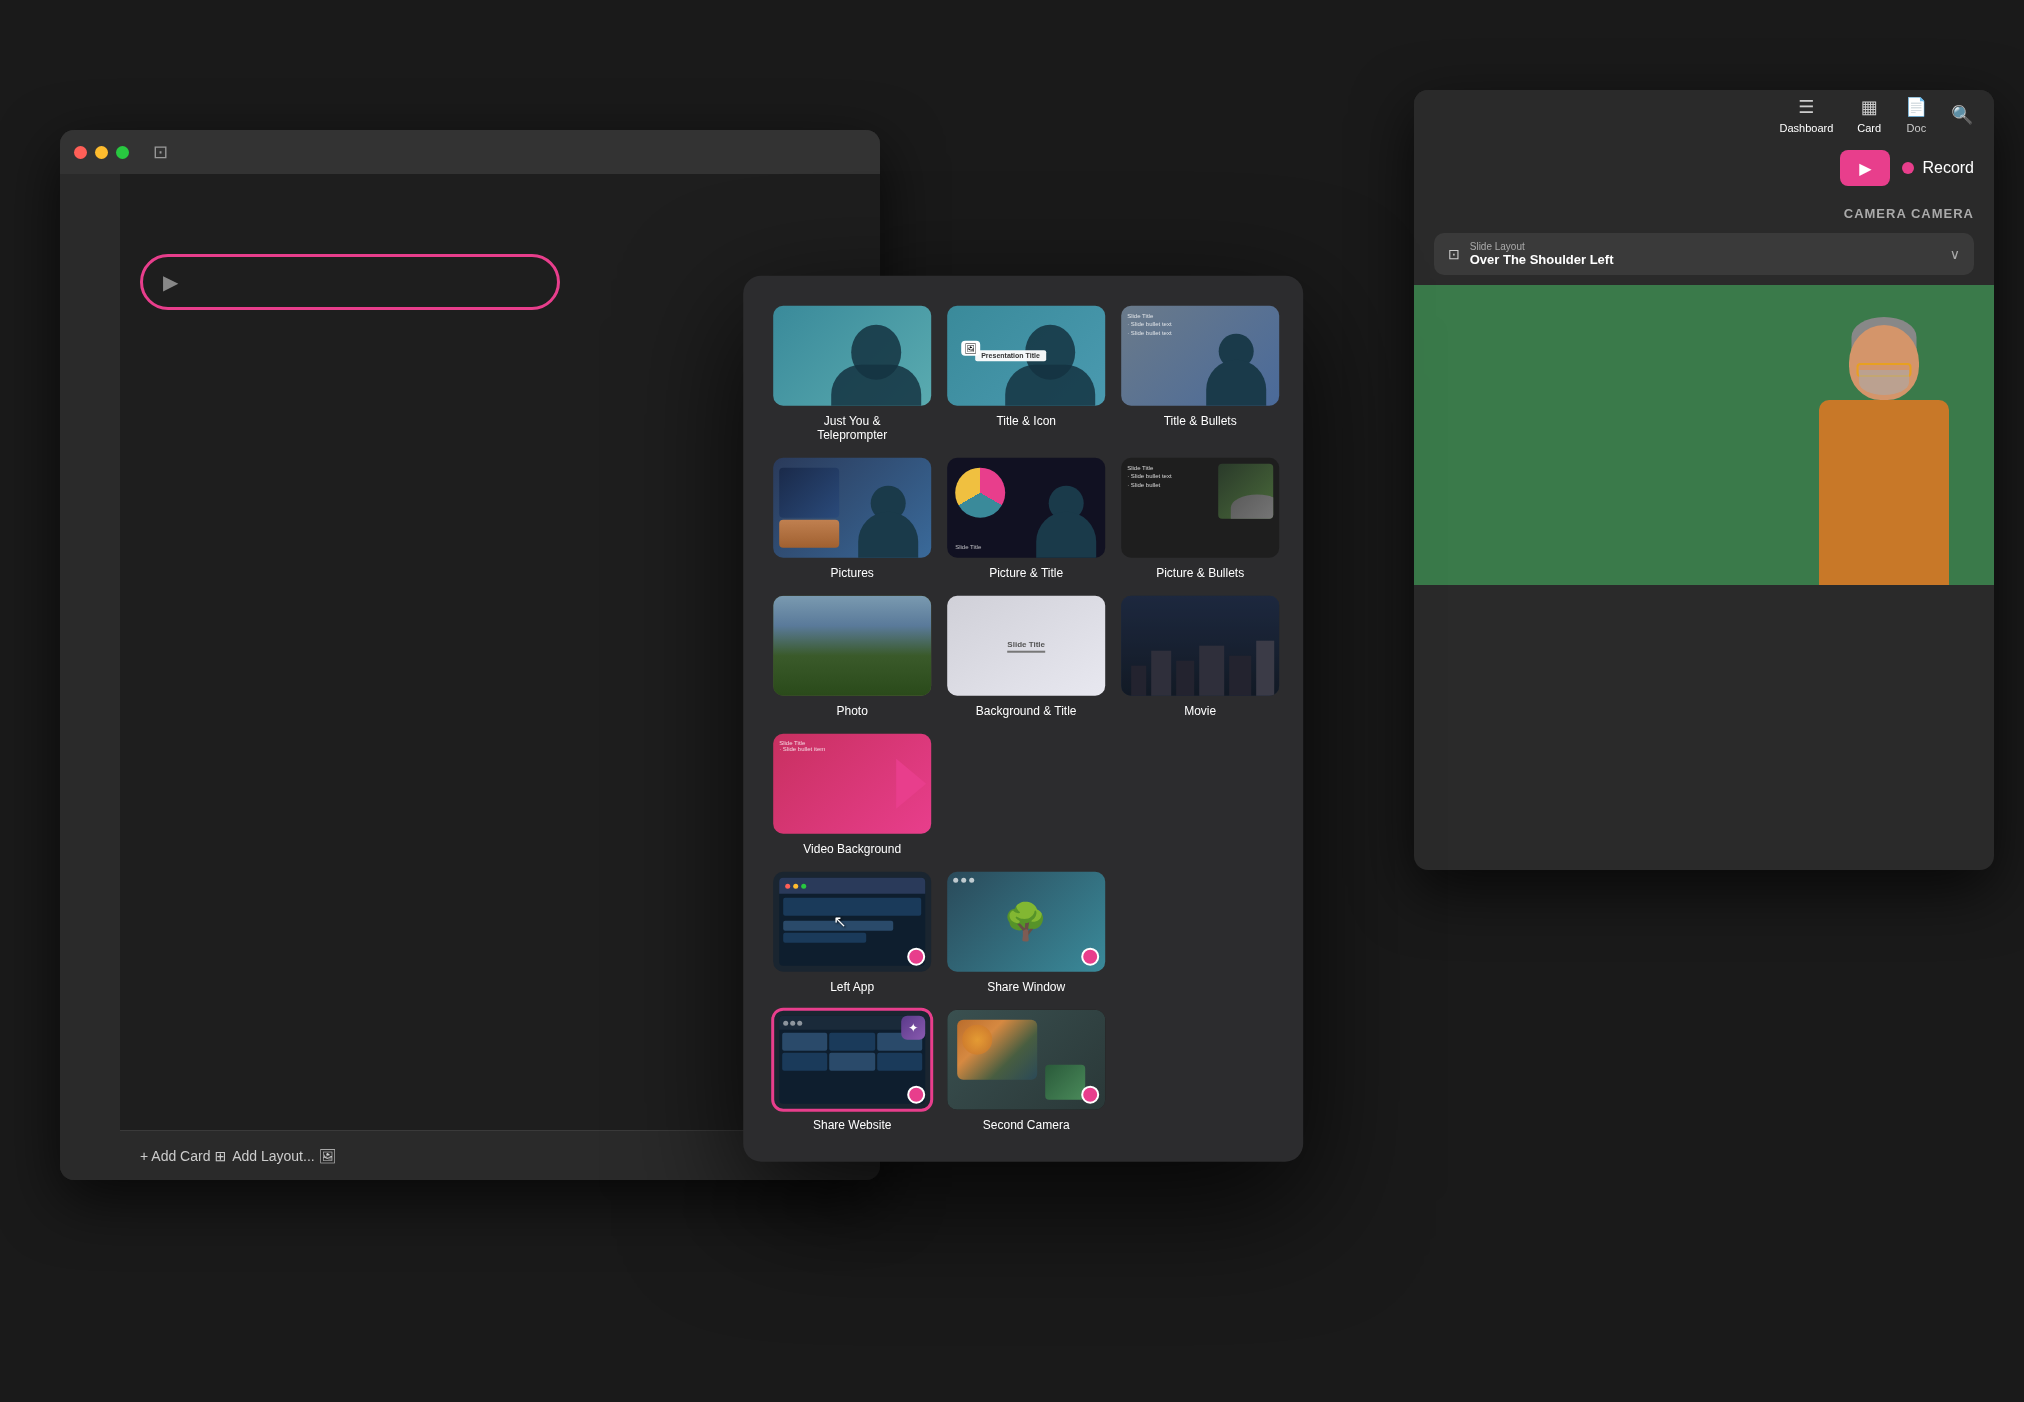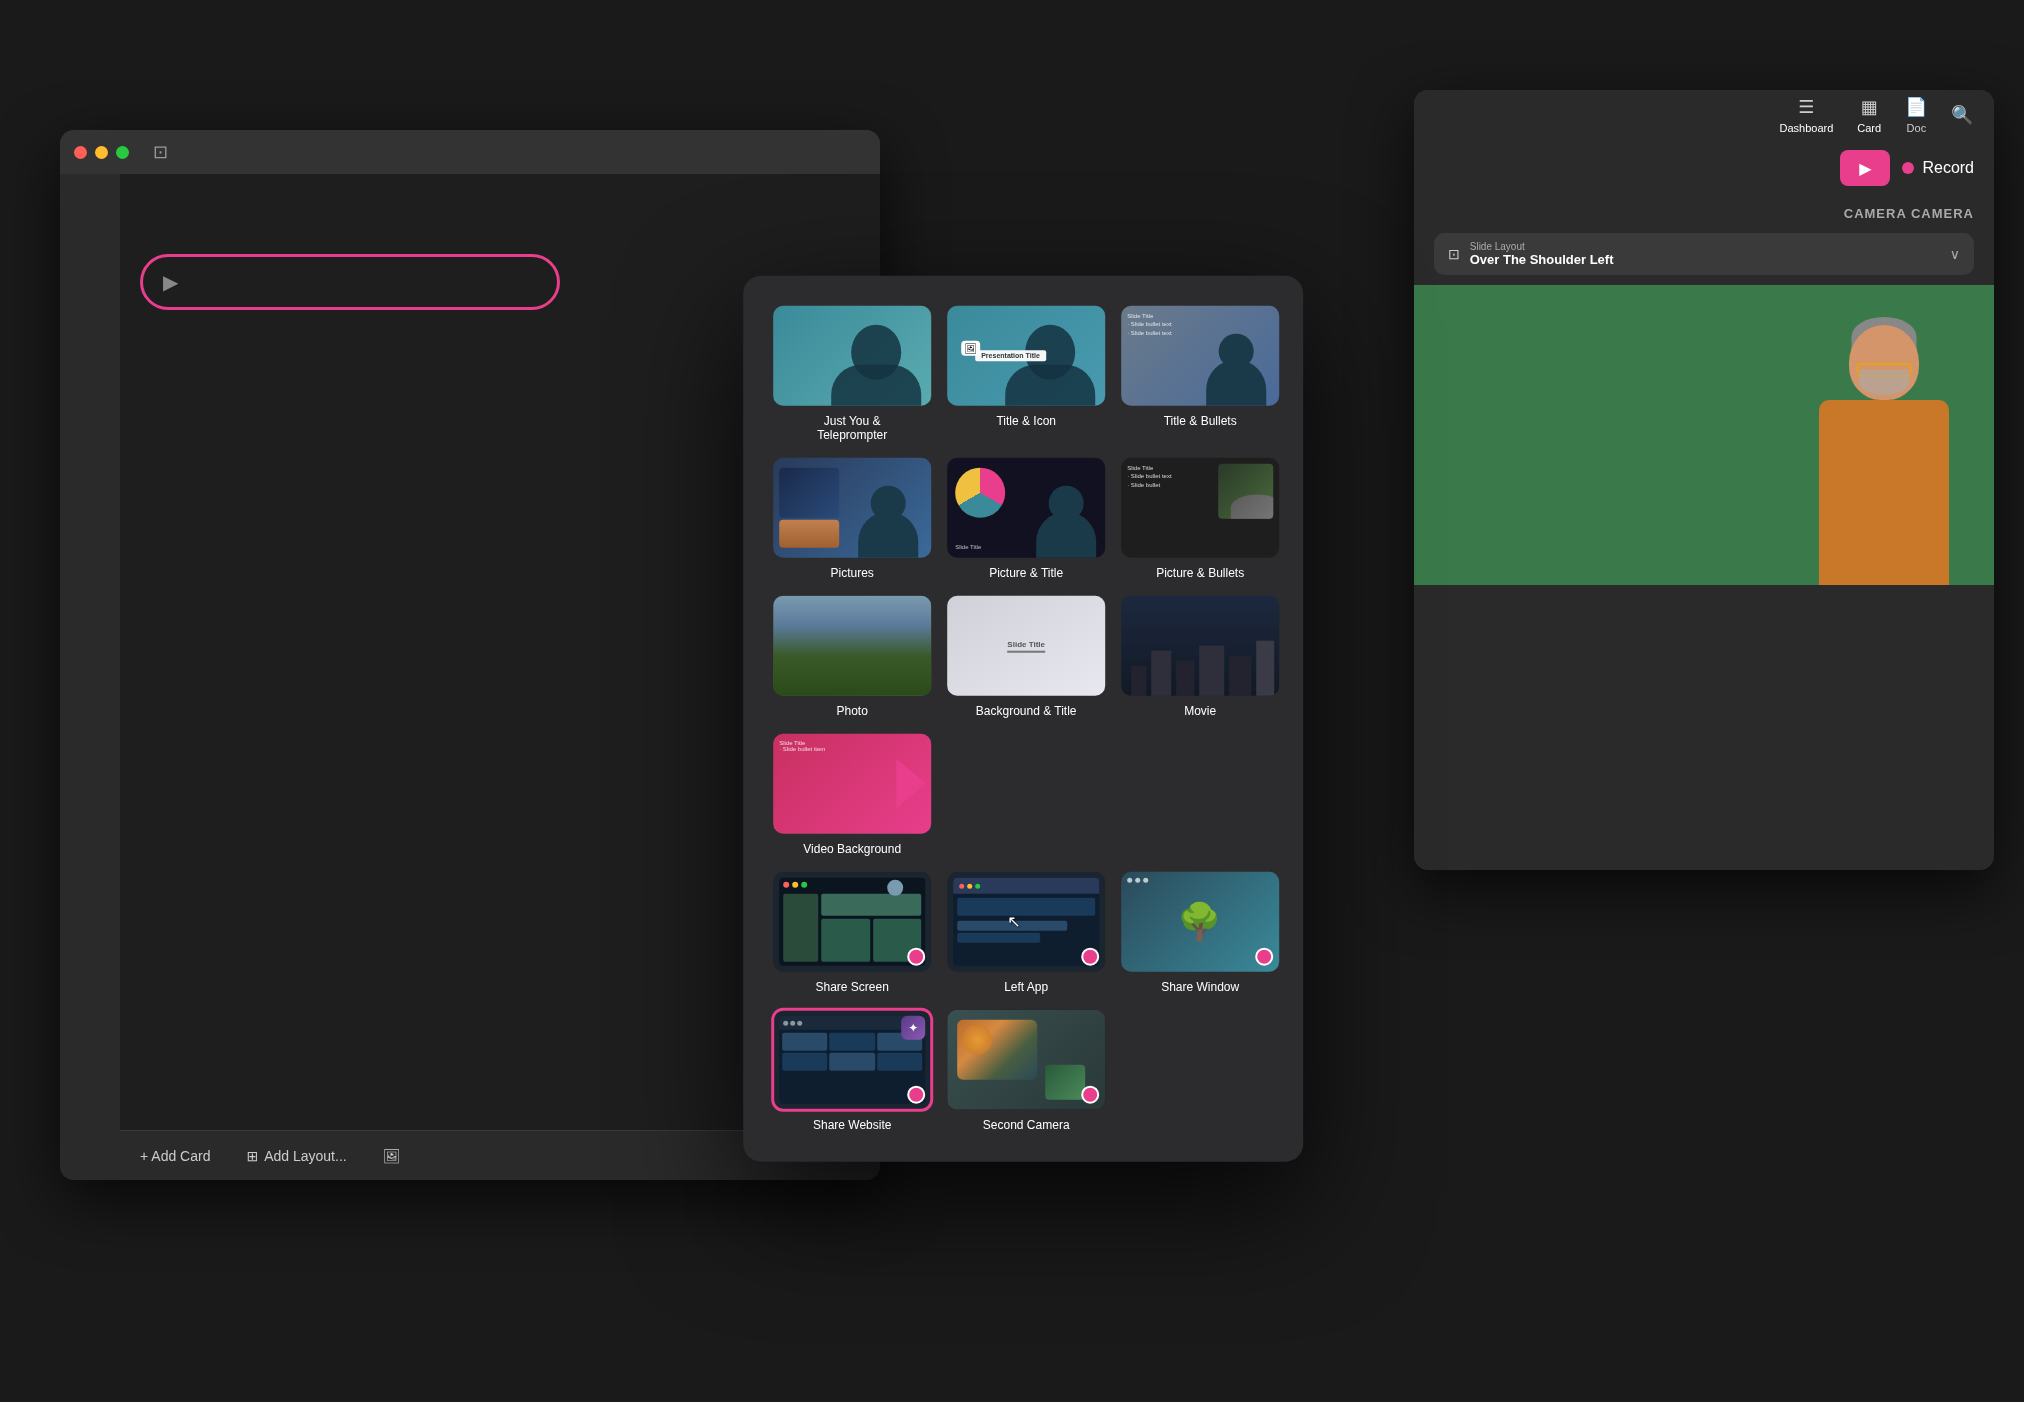--- a/index.html
+++ b/index.html
@@ -93,21 +93,21 @@
       position: absolute;
       bottom: 0;
       left: 0;
       right: 0;
       height: 50px;
       background: #2a2a2a;
       border-top: 1px solid #3a3a3a;
       display: flex;
       align-items: center;
       padding: 0 20px;
-      gap: 36px;
+      gap: 4px;
     }
 
     .bg-bottom-btn {
       color: #ccc;
       font-size: 14px;
       display: flex;
       align-items: center;
       gap: 6px;
       cursor: pointer;
     }
@@ -795,44 +795,20 @@
       <div class="layout-thumb" style="background:linear-gradient(135deg,#c83060,#e83e8c);overflow:hidden;">
         <div style="position:absolute;left:6px;top:6px;color:rgba(255,255,255,0.8);font-size:6px;">Slide Title<br>· Slide bullet item</div>
         <div class="arrow-shape"></div>
       </div>
       <span class="layout-label">Video Background</span>
     </div>
   </div>
 
   <div style="display:grid;grid-template-columns:repeat(3,1fr);gap:16px;margin-top:16px;">
 
-    <div class="layout-item">
-      <div class="layout-thumb" style="background:#1a2530;overflow:hidden;">
-        <div class="share-screen-content">
-          <div style="display:flex;gap:3px;margin-bottom:2px;">
-            <div style="width:6px;height:6px;border-radius:50%;background:#ff5f57;"></div>
-            <div style="width:6px;height:6px;border-radius:50%;background:#febc2e;"></div>
-            <div style="width:6px;height:6px;border-radius:50%;background:#28c840;"></div>
-          </div>
-          <div style="display:flex;gap:3px;flex:1;">
-            <div style="width:35px;background:#2a4a3a;border-radius:2px;"></div>
-            <div style="flex:1;display:flex;flex-direction:column;gap:3px;">
-              <div style="background:#3a6a5a;border-radius:2px;height:22px;"></div>
-              <div style="display:flex;gap:3px;flex:1;">
-                <div style="background:#2a5a4a;border-radius:2px;flex:1;"></div>
-                <div style="background:#2a5a4a;border-radius:2px;flex:1;"></div>
-              </div>
-            </div>
-          </div>
-        </div>
-        <div class="avatar-circle"></div>
-        <div style="position:absolute;top:8px;right:28px;width:16px;height:16px;border-radius:50%;background:#7a9ab0;"></div>
-      </div>
-      <span class="layout-label">Share Screen</span>
-    </div>
 
     <div class="layout-item">
       <div class="layout-thumb" style="background:#1a2530;overflow:hidden;">
         <div style="position:absolute;inset:6px;background:#0e1e2e;border-radius:4px;">
           <div style="height:16px;background:#2a3a5a;border-radius:4px 4px 0 0;display:flex;align-items:center;padding:0 6px;gap:3px;">
             <div style="width:5px;height:5px;border-radius:50%;background:#ff5f57;"></div>
             <div style="width:5px;height:5px;border-radius:50%;background:#febc2e;"></div>
             <div style="width:5px;height:5px;border-radius:50%;background:#28c840;"></div>
           </div>
           <div style="padding:4px;display:flex;flex-direction:column;gap:2px;">

